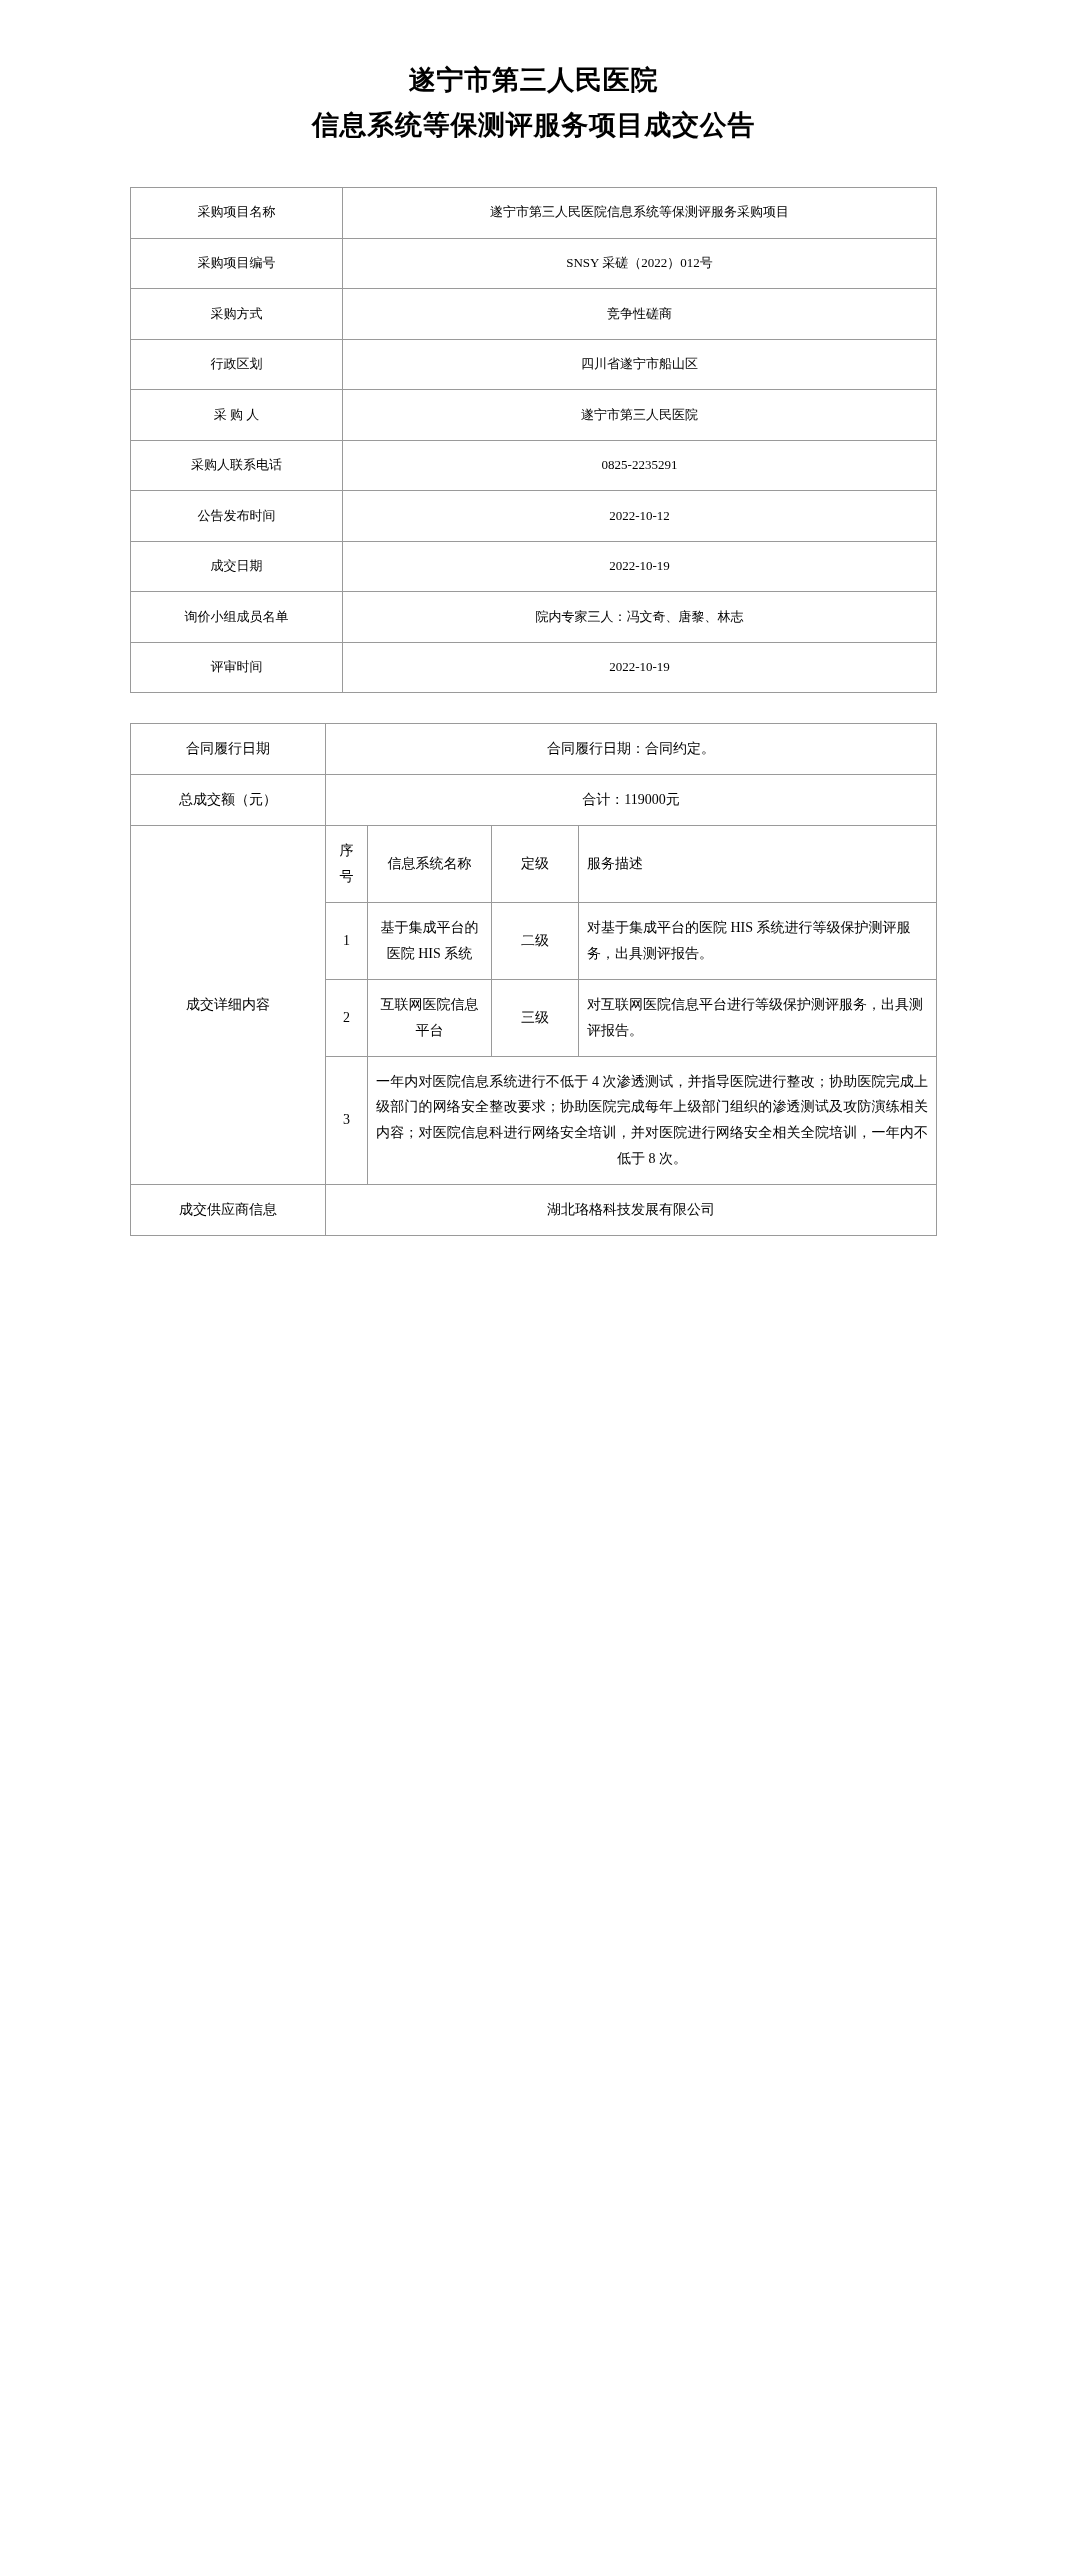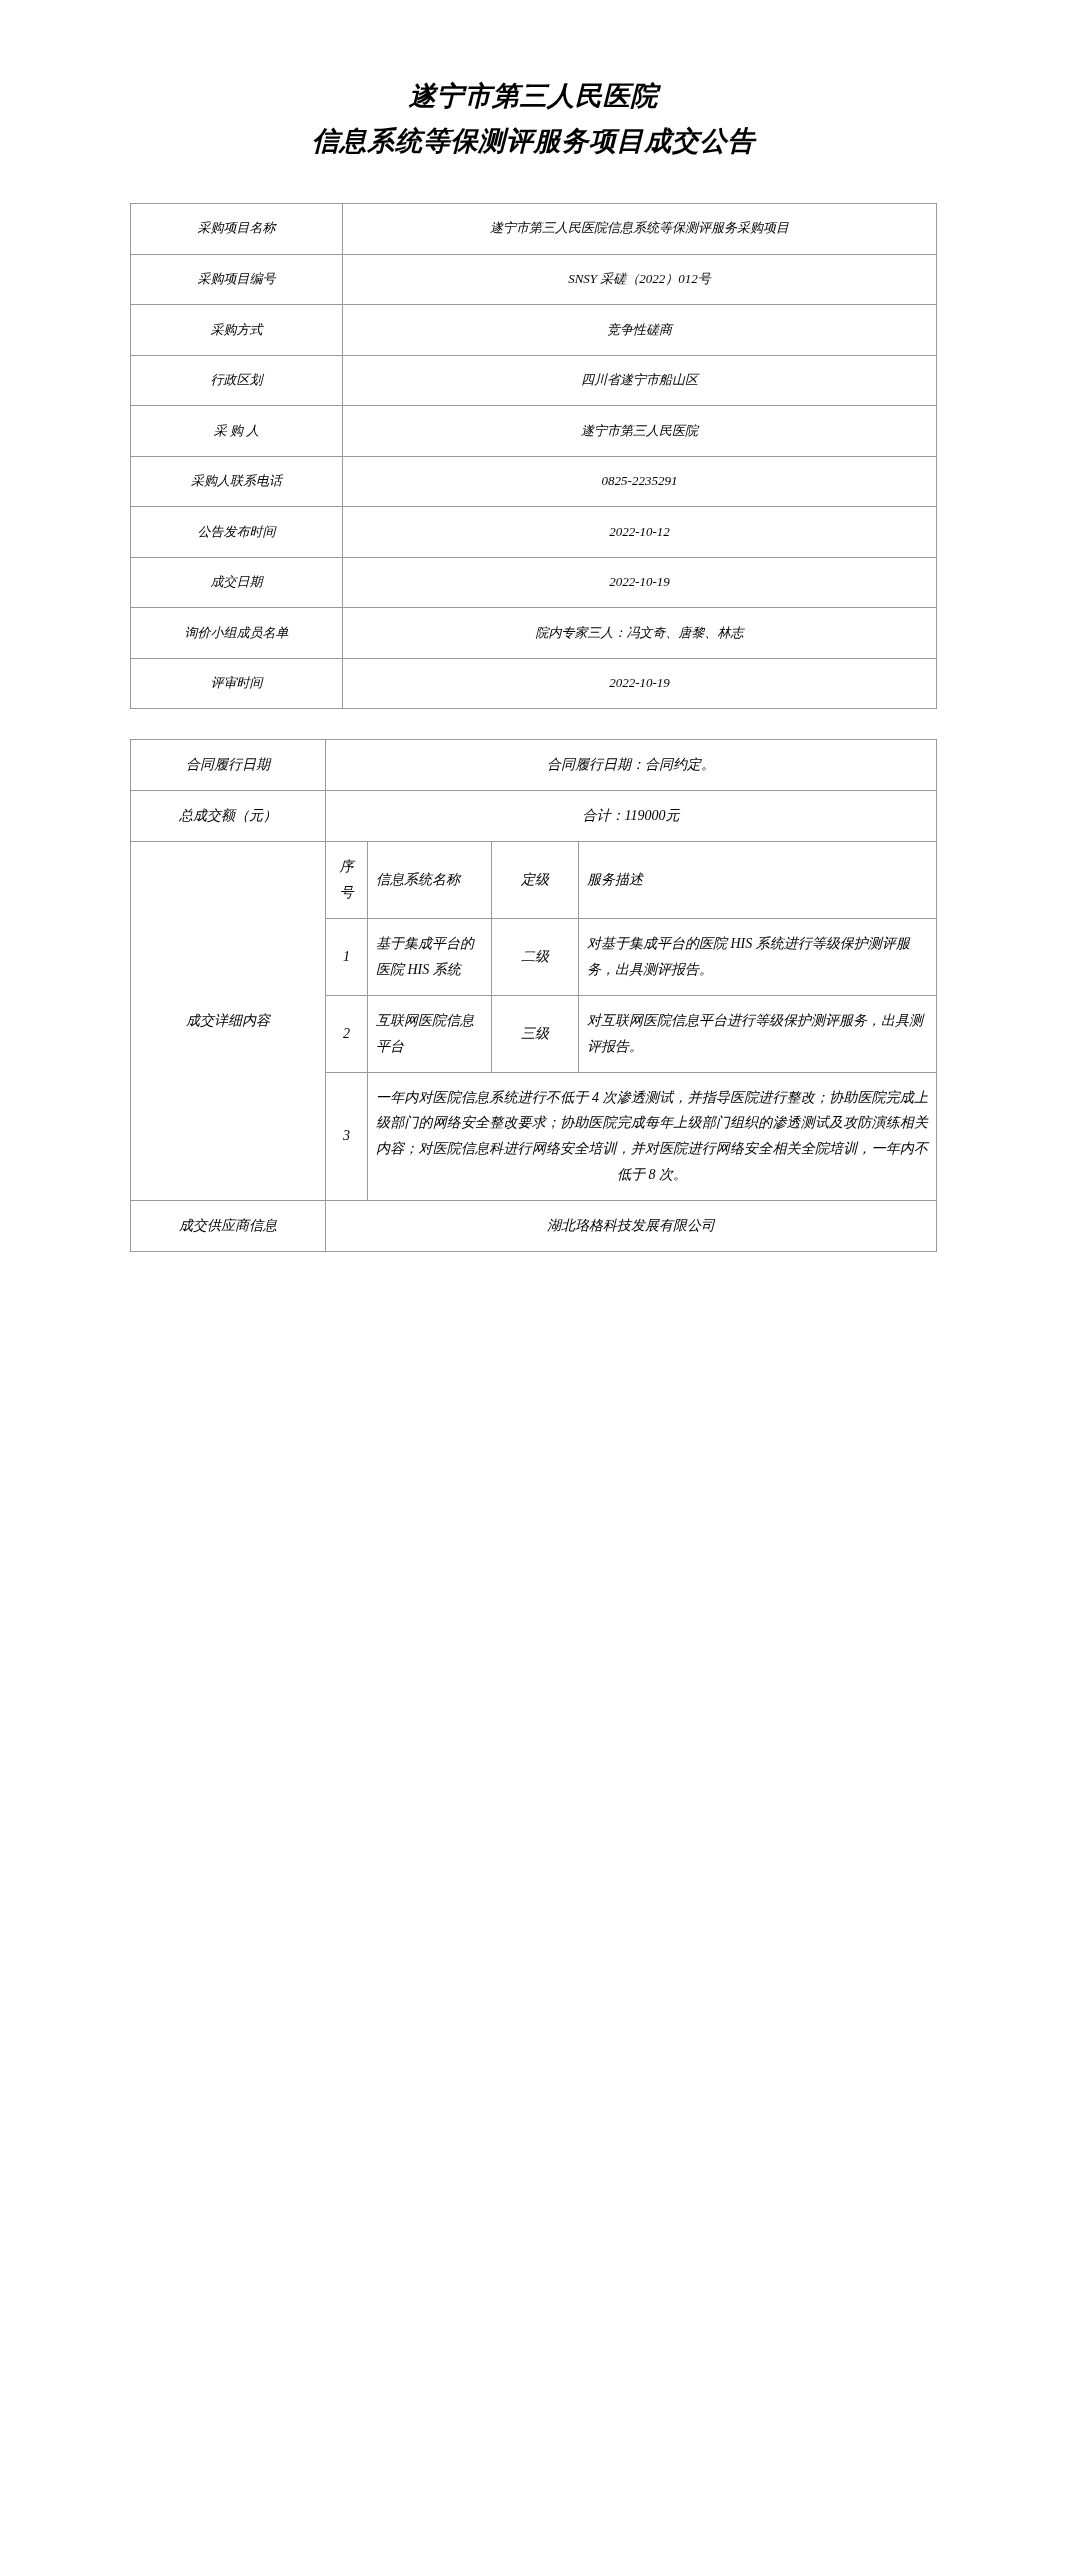--- a/index.html
+++ b/index.html
@@ -8,22 +8,21 @@
     background: #ffffff;
   }
   body {
     width: 1067px;
     font-family: "Liberation Serif", "DejaVu Serif", serif;
     color: #000000;
   }
   .page {
     width: 1067px;
     box-sizing: border-box;
-    padding: 74px 118px 61px 118px;
-    font-style: italic;
+    padding: 58px 118px 61px 118px;
   }
   .doc-title {
     text-align: center;
     font-size: 27px;
     font-weight: bold;
     line-height: 1.65;
     letter-spacing: 0.7px;
     margin: 0 0 40px 0;
   }
   .doc-title .line {
@@ -73,20 +72,21 @@
   }
   td.dvalue {
     text-align: center;
   }
   td.num {
     width: 42px;
     text-align: center;
   }
   td.sysname {
     width: 124px;
+    text-align: center;
   }
   td.level {
     width: 87px;
     text-align: center;
   }
   td.desc {
   }
   td.longdesc {
     text-align: justify;
     text-align-last: center;

